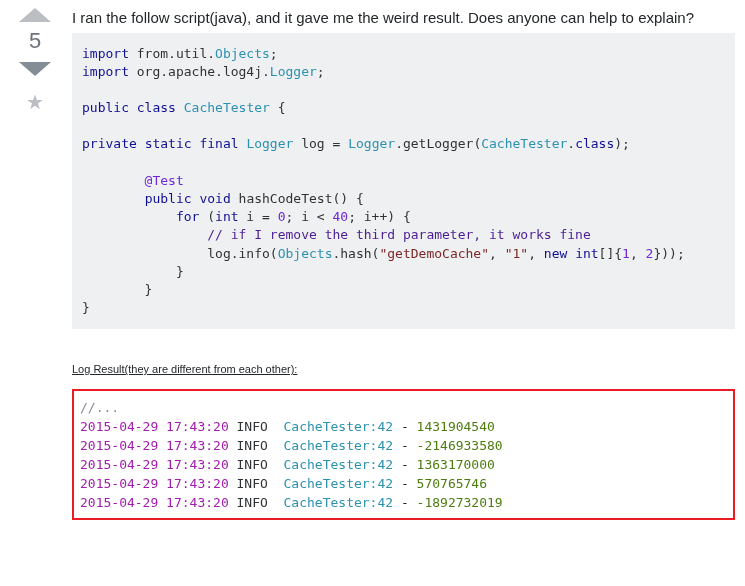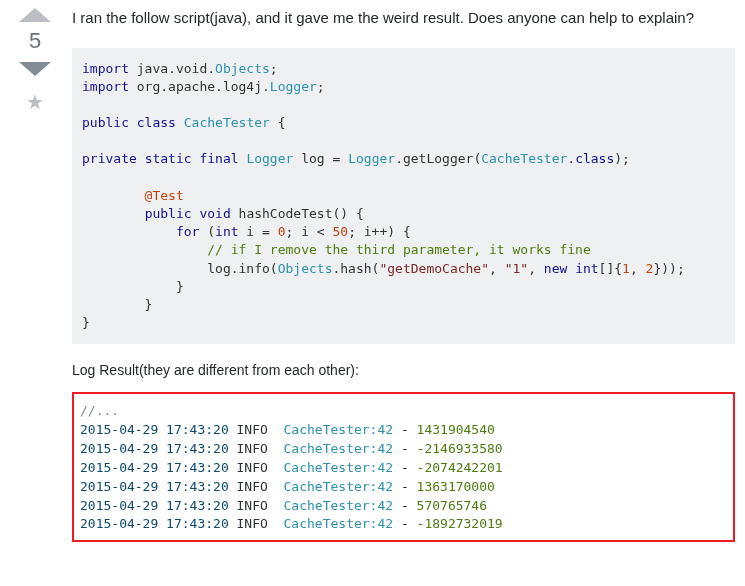--- a/index.html
+++ b/index.html
@@ -4,74 +4,73 @@
 <style>
 * { box-sizing: border-box; margin: 0; padding: 0; }
 body { font-family: Arial, Helvetica, sans-serif; font-size: 15px; color: #242729; background: #fff; width: 745px; }
 .container { display: flex; padding: 8px 10px 20px 10px; }
 .vote-col { width: 50px; flex-shrink: 0; display: flex; flex-direction: column; align-items: center; padding-top: 0; }
 .arrow-up { width: 0; height: 0; border-left: 16px solid transparent; border-right: 16px solid transparent; border-bottom: 14px solid #BBBFC4; cursor: pointer; }
 .arrow-down { width: 0; height: 0; border-left: 16px solid transparent; border-right: 16px solid transparent; border-top: 14px solid #848D95; cursor: pointer; margin-top: 2px; }
 .vote-count { font-size: 22px; color: #6A737C; font-weight: normal; margin: 6px 0; }
 .star { color: #BBBFC4; font-size: 20px; margin-top: 14px; cursor: pointer; }
 .content-col { flex: 1; padding-left: 12px; }
-.question-text { font-size: 15px; color: #242729; margin-bottom: 20px; line-height: 1.3; }
+.question-text { font-size: 15px; color: #242729; margin-bottom: 5px; line-height: 1.3; }
 .code-block { background: #EFF0F1; padding: 12px 10px; font-family: Consolas, Menlo, monospace; font-size: 13px; white-space: pre; overflow-x: auto; line-height: 1.4; color: #303336; }
 .kw { color: #101094; }
 .typ { color: #2B91AF; }
-.com { color: #4d7c0f; }
+.com { color: #4c1d95; }
 .str { color: #7D2727; }
-.lit { color: #c2410c; }
+.lit { color: #6d28d9; }
 .pun { color: #303336; }
-.log-label { font-size: 14px; color: #242729; margin: 18px 0 14px 0; }
+.log-label { font-size: 11px; color: #242729; margin: 34px 0 14px 0; text-decoration: underline; }
 .log-box { border: 2px solid #ED1C24; padding: 8px 6px 6px 6px; font-family: Consolas, Menlo, monospace; font-size: 13px; line-height: 1.45; background: #fff; }
 .log-comment { color: #858C93; }
 .log-line { white-space: pre; }
-.log-ts { color: #0c4a6e; }
+.log-ts { color: #a21caf; }
 .log-info { color: #303336; }
 .log-cls { color: #2B91AF; }
 .log-hash { color: #4d7c0f; }
 </style>
 </head>
 <body>
 
 <div class="container">
   <div class="vote-col">
     <div class="arrow-up"></div>
     <div class="vote-count">5</div>
     <div class="arrow-down"></div>
     <div class="star">★</div>
   </div>
   <div class="content-col">
     <div class="question-text">I ran the follow script(java), and it gave me the weird result. Does anyone can help to explain?</div>
 
-    <div class="code-block"><span class="kw">import</span><span> java.void.</span><span class="typ">Objects</span><span class="pun">;</span>
+    <div class="code-block"><span class="kw">import</span><span> from.util.</span><span class="typ">Objects</span><span class="pun">;</span>
 <span class="kw">import</span><span> org.apache.log4j.</span><span class="typ">Logger</span><span class="pun">;</span>
 
 <span class="kw">public</span><span> </span><span class="kw">class</span><span> </span><span class="typ">CacheTester</span><span class="pun"> {</span>
 
 <span class="kw">private</span><span> </span><span class="kw">static</span><span> </span><span class="kw">final</span><span> </span><span class="typ">Logger</span><span> log = </span><span class="typ">Logger</span><span>.getLogger(</span><span class="typ">CacheTester</span><span>.</span><span class="kw">class</span><span class="pun">);</span>
 
 <span class="lit">        @Test</span>
 <span>        </span><span class="kw">public</span><span> </span><span class="kw">void</span><span> hashCodeTest() {</span>
-<span>            </span><span class="kw">for</span><span> (</span><span class="kw">int</span><span> i = </span><span class="lit">0</span><span>; i &lt; </span><span class="lit">50</span><span>; i++) {</span>
+<span>            </span><span class="kw">for</span><span> (</span><span class="kw">int</span><span> i = </span><span class="lit">0</span><span>; i &lt; </span><span class="lit">40</span><span>; i++) {</span>
 <span>                </span><span class="com">// if I remove the third parameter, it works fine</span>
 <span>                log.info(</span><span class="typ">Objects</span><span>.hash(</span><span class="str">"getDemoCache"</span><span>, </span><span class="str">"1"</span><span>, </span><span class="kw">new</span><span> </span><span class="kw">int</span><span>[]{</span><span class="lit">1</span><span>, </span><span class="lit">2</span><span>}));</span>
 <span>            }</span>
 <span>        }</span>
 <span>}</span></div>
 
     <div class="log-label">Log Result(they are different from each other):</div>
 
     <div class="log-box">
       <div class="log-comment">//...</div>
       <div id="log-lines">
           <div class="log-line"><span class="log-ts">2015-04-29 17:43:20</span> <span class="log-info">INFO</span>  <span class="log-cls">CacheTester:42</span> - <span class="log-hash">1431904540</span></div>
           <div class="log-line"><span class="log-ts">2015-04-29 17:43:20</span> <span class="log-info">INFO</span>  <span class="log-cls">CacheTester:42</span> - <span class="log-hash">-2146933580</span></div>
-          <div class="log-line"><span class="log-ts">2015-04-29 17:43:20</span> <span class="log-info">INFO</span>  <span class="log-cls">CacheTester:42</span> - <span class="log-hash">-2074242201</span></div>
           <div class="log-line"><span class="log-ts">2015-04-29 17:43:20</span> <span class="log-info">INFO</span>  <span class="log-cls">CacheTester:42</span> - <span class="log-hash">1363170000</span></div>
           <div class="log-line"><span class="log-ts">2015-04-29 17:43:20</span> <span class="log-info">INFO</span>  <span class="log-cls">CacheTester:42</span> - <span class="log-hash">570765746</span></div>
           <div class="log-line"><span class="log-ts">2015-04-29 17:43:20</span> <span class="log-info">INFO</span>  <span class="log-cls">CacheTester:42</span> - <span class="log-hash">-1892732019</span></div>
         </div>
     </div>
 
   </div>
 </div>
 
 </body></html>

